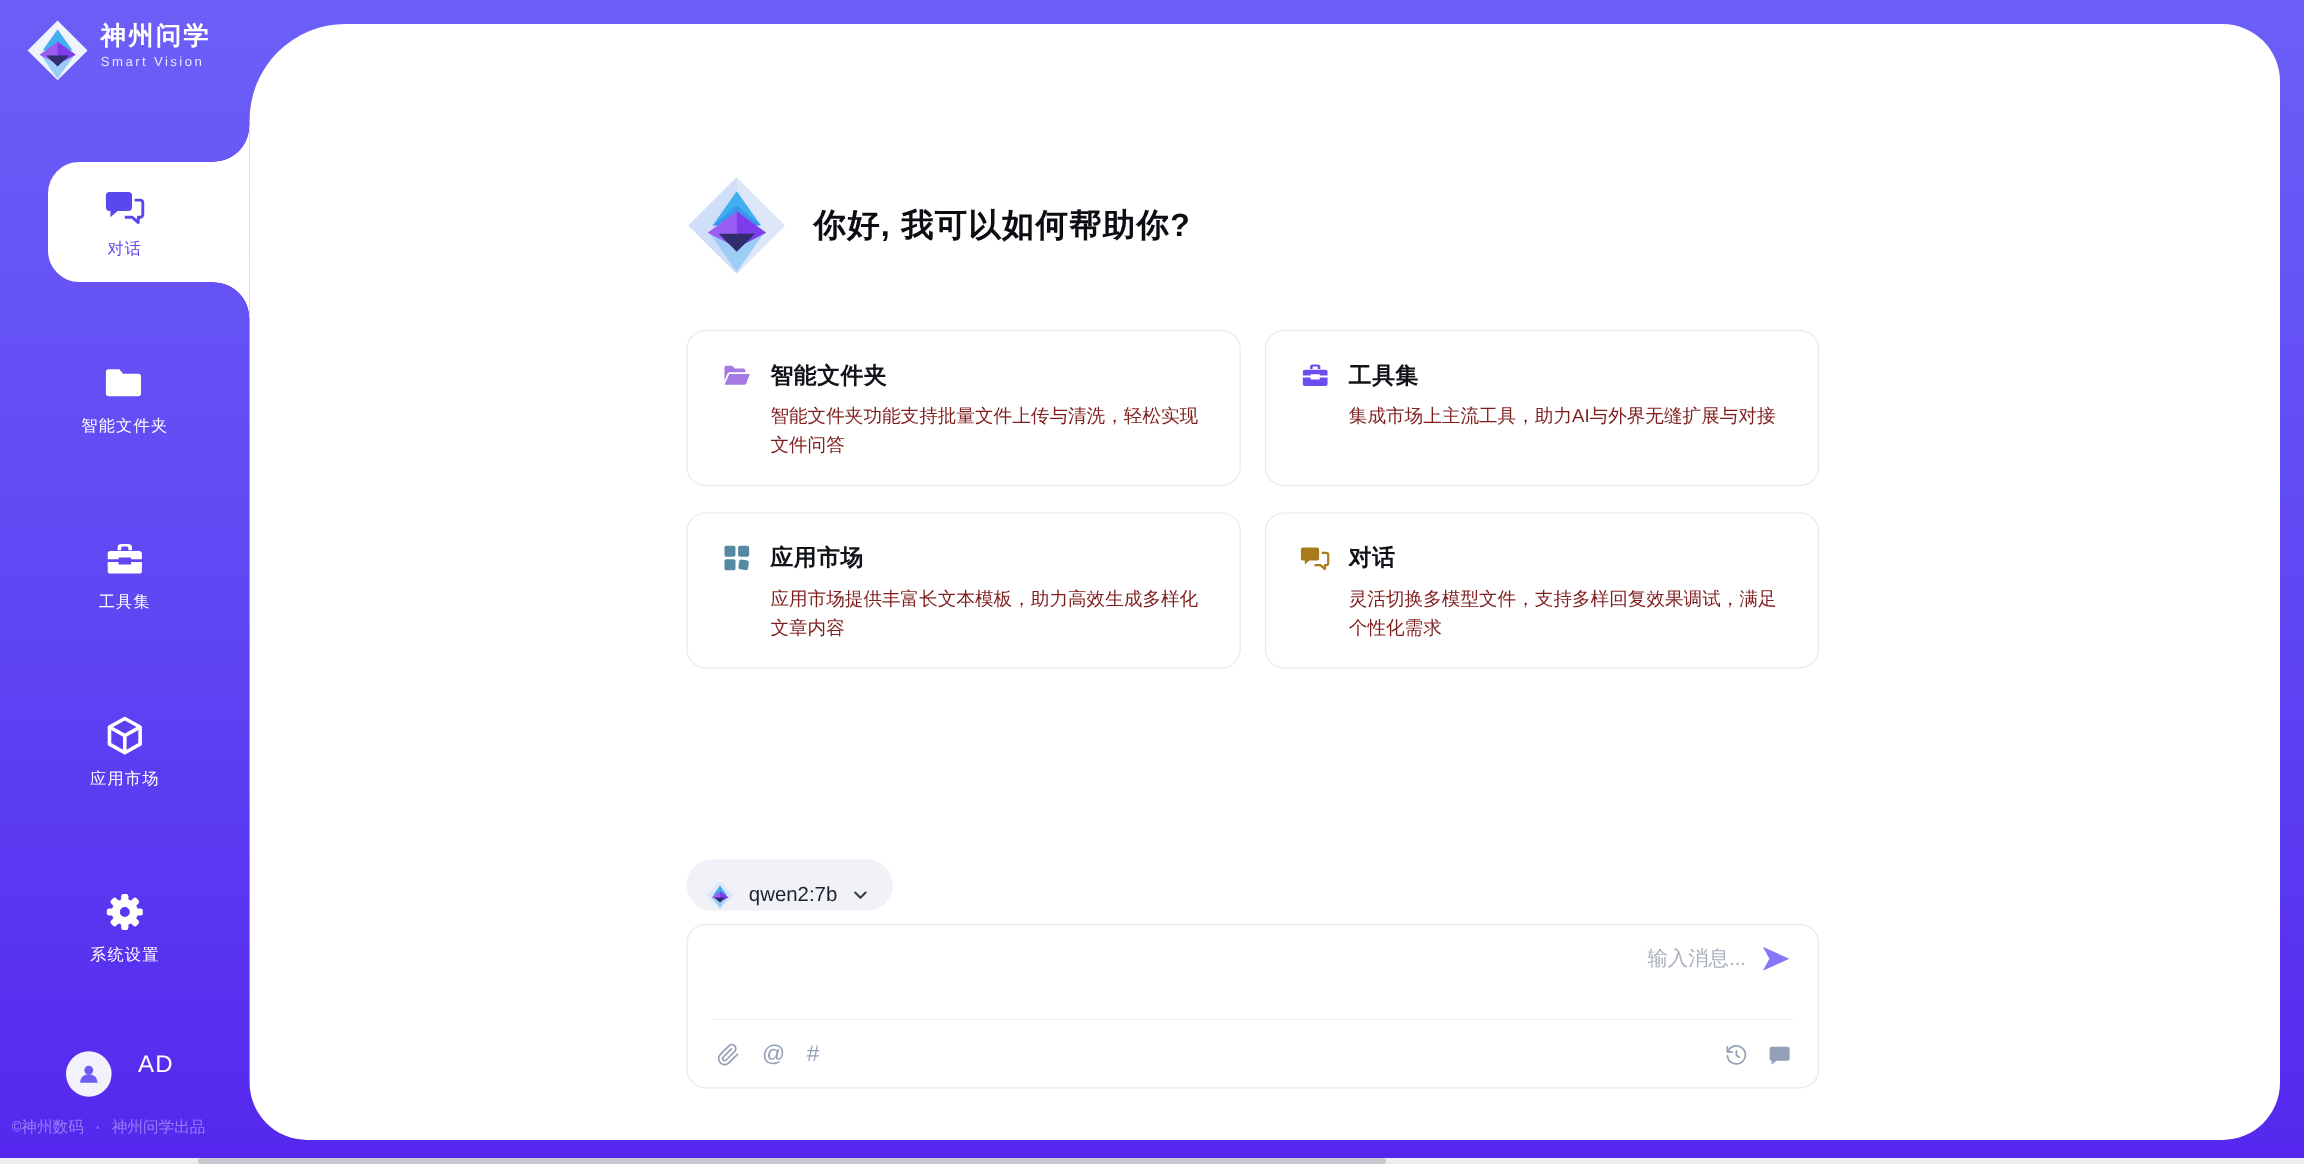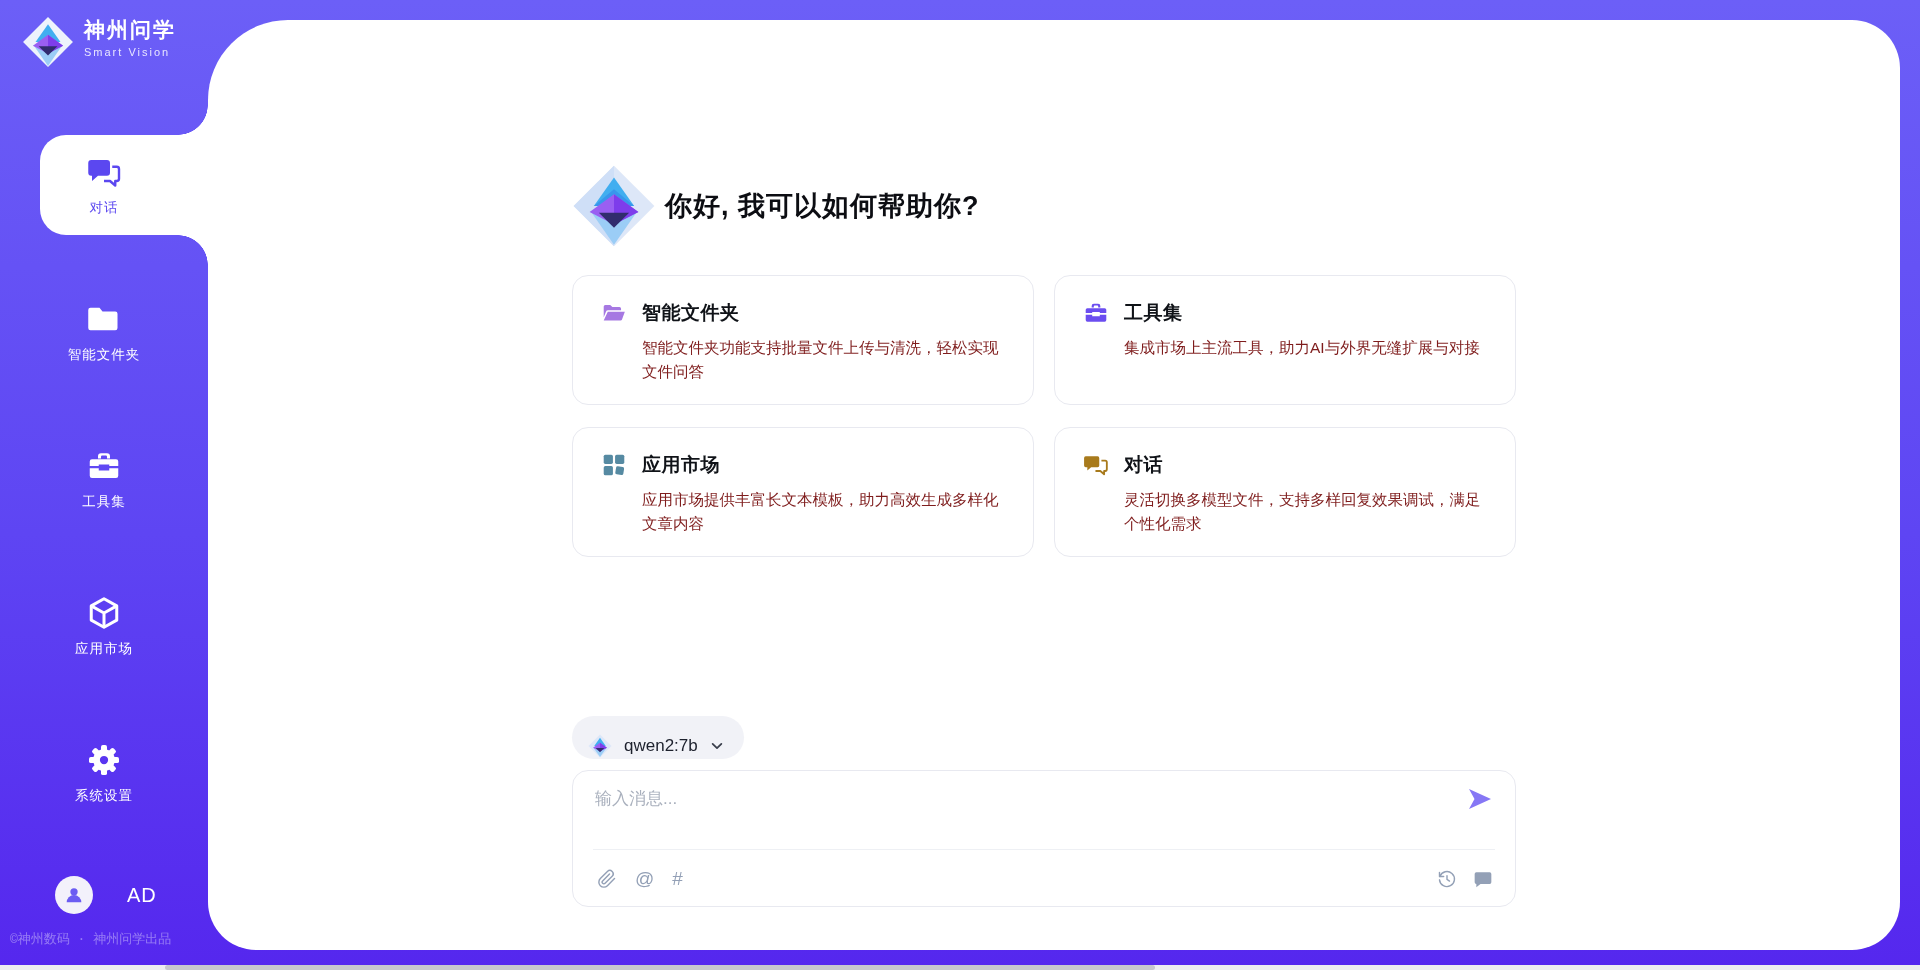--- a/index.html
+++ b/index.html
@@ -22,33 +22,33 @@
               align-items:center; justify-content:center; gap:9px; color:#fff; cursor:pointer; }
   .nav-item .nicon { width:36px; height:36px; }
   .nav-item .nlabel { font-size:13.5px; letter-spacing:1px; }
   .nav-item.active { color:#5b47f0; }
   .nav-item.active .tab-bg { position:absolute; left:40px; right:0; top:0; bottom:0;
               background:#fff; border-radius:26px 0 0 26px; z-index:-1; }
   .fillet { position:absolute; right:0; width:30px; height:30px; z-index:-1; }
   .fillet.top { top:-30px; background:radial-gradient(circle at 0 0, rgba(0,0,0,0) 29.5px, #fff 30px); }
   .fillet.bottom { bottom:-30px; background:radial-gradient(circle at 0 100%, rgba(0,0,0,0) 29.5px, #fff 30px); }
 
-  .user-row { position:absolute; left:55px; top:876px; display:flex; align-items:center; gap:34px; cursor:pointer; }
+  .user-row { position:absolute; left:55px; top:876px; display:flex; gap:22px; cursor:pointer; }
   .avatar { width:38px; height:38px; border-radius:50%; background:#f3f1fb; display:flex;
             align-items:center; justify-content:center; }
   .avatar svg { width:22px; height:22px; color:#6b5cf2; }
   .user-name { color:#fff; font-size:20px; letter-spacing:1px; }
   .copyright { position:absolute; left:10px; top:930px; color:rgba(255,255,255,0.38); font-size:13px;font-family:Liberation Mono, monospace; }
 
   
   .panel { position:absolute; left:208px; top:20px; right:20px; bottom:20px; background:#fff;
            border-radius:80px 48px 48px 48px; z-index:1; }
   .content { position:absolute; left:364px; top:0; width:944px; height:100%; }
 
-  .greeting { position:absolute; top:144px; left:0; display:flex; align-items:center; gap:9px;text-align:right; }
+  .greeting { position:absolute; top:126px; left:0; display:flex; align-items:center; gap:22px;text-align:right; }
   .greeting .diamond { width:84px; height:84px; }
   .greeting-text { font-size:27px; font-weight:bold; color:#0c0d12; letter-spacing:1px; }
 
   .cards { position:absolute; top:255px; left:0; width:944px; display:grid;
            grid-template-columns:462px 462px; column-gap:20px; row-gap:22px; }
   .card { background:#fff; border:1px solid #e8e9f0; border-radius:16px; min-height:130px;
           padding:24px 26px 20px 28px; cursor:pointer; }
   .card-head { display:flex; align-items:center; gap:15px; }
   .card-head svg { width:26px; height:26px; flex:none; }
   .card-title { font-size:19px; font-weight:bold; color:#101318; letter-spacing:0.5px; }
@@ -56,21 +56,21 @@
 
   .model-pill { position:absolute; top:696px; left:0; display:inline-flex; align-items:center; gap:12px;
           background:#f1f2f7; border-radius:22px; height:43px; padding:16px 20px 0 16px; cursor:pointer; }
   .model-pill .diamond { width:24px; height:24px; }
   .model-name { font-size:17px; color:#1d212d; }
   .model-pill .chev { width:14px; height:14px; color:#3a3f4c; }
 
   .composer { position:absolute; top:750px; left:0; width:944px; height:137px;
               border:1px solid #e8e9f0; border-radius:16px; background:#fff; }
   .composer-input { position:absolute; left:22px; top:18px; width:860px; border:none; outline:none;
-              font-size:17px; color:#30343f; font-family:inherit; background:transparent; }
+              font-size:17px; color:#30343f; font-family:inherit; background:transparent;text-align:right; }
   .composer-input::placeholder { color:#a9b0bd; }
   .send-btn { position:absolute; right:20px; top:14px; width:30px; height:30px; border:none;
               background:transparent; color:#8677f5; cursor:pointer; }
   .send-btn svg { width:28px; height:28px; }
   .composer-divider { position:absolute; left:20px; right:20px; top:78px; height:1px; background:#eef0f4; }
   .composer-toolbar { position:absolute; left:24px; right:22px; top:90px; height:36px;
               display:flex; align-items:center; color:#93a0b6; }
   .tool-btn { background:none; border:none; color:#93a0b6; cursor:pointer; display:flex;
               align-items:center; justify-content:center; margin-right:18px; padding:0; }
   .tool-btn svg { width:20px; height:20px; }

